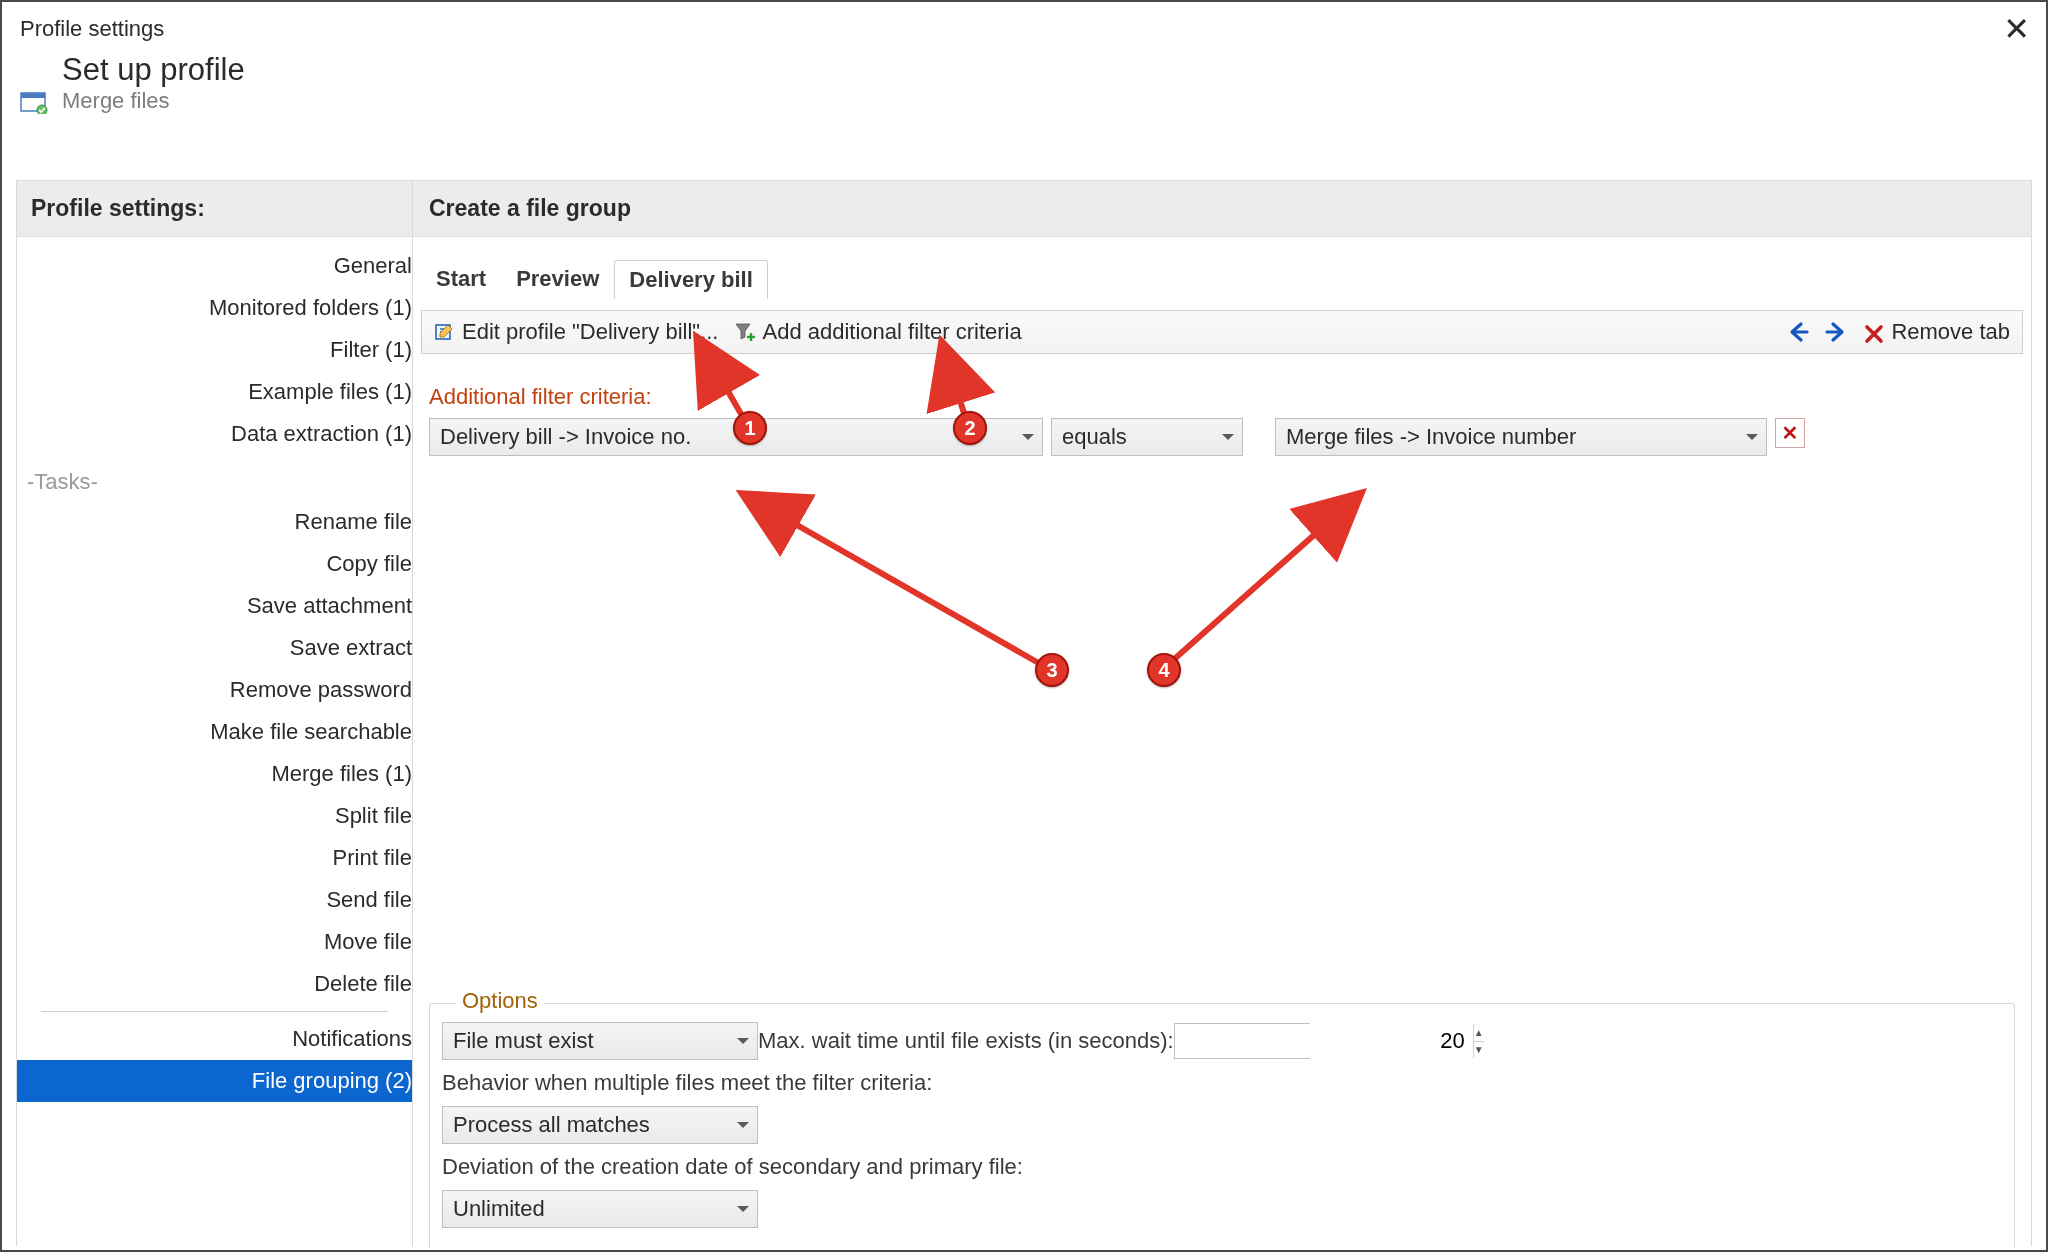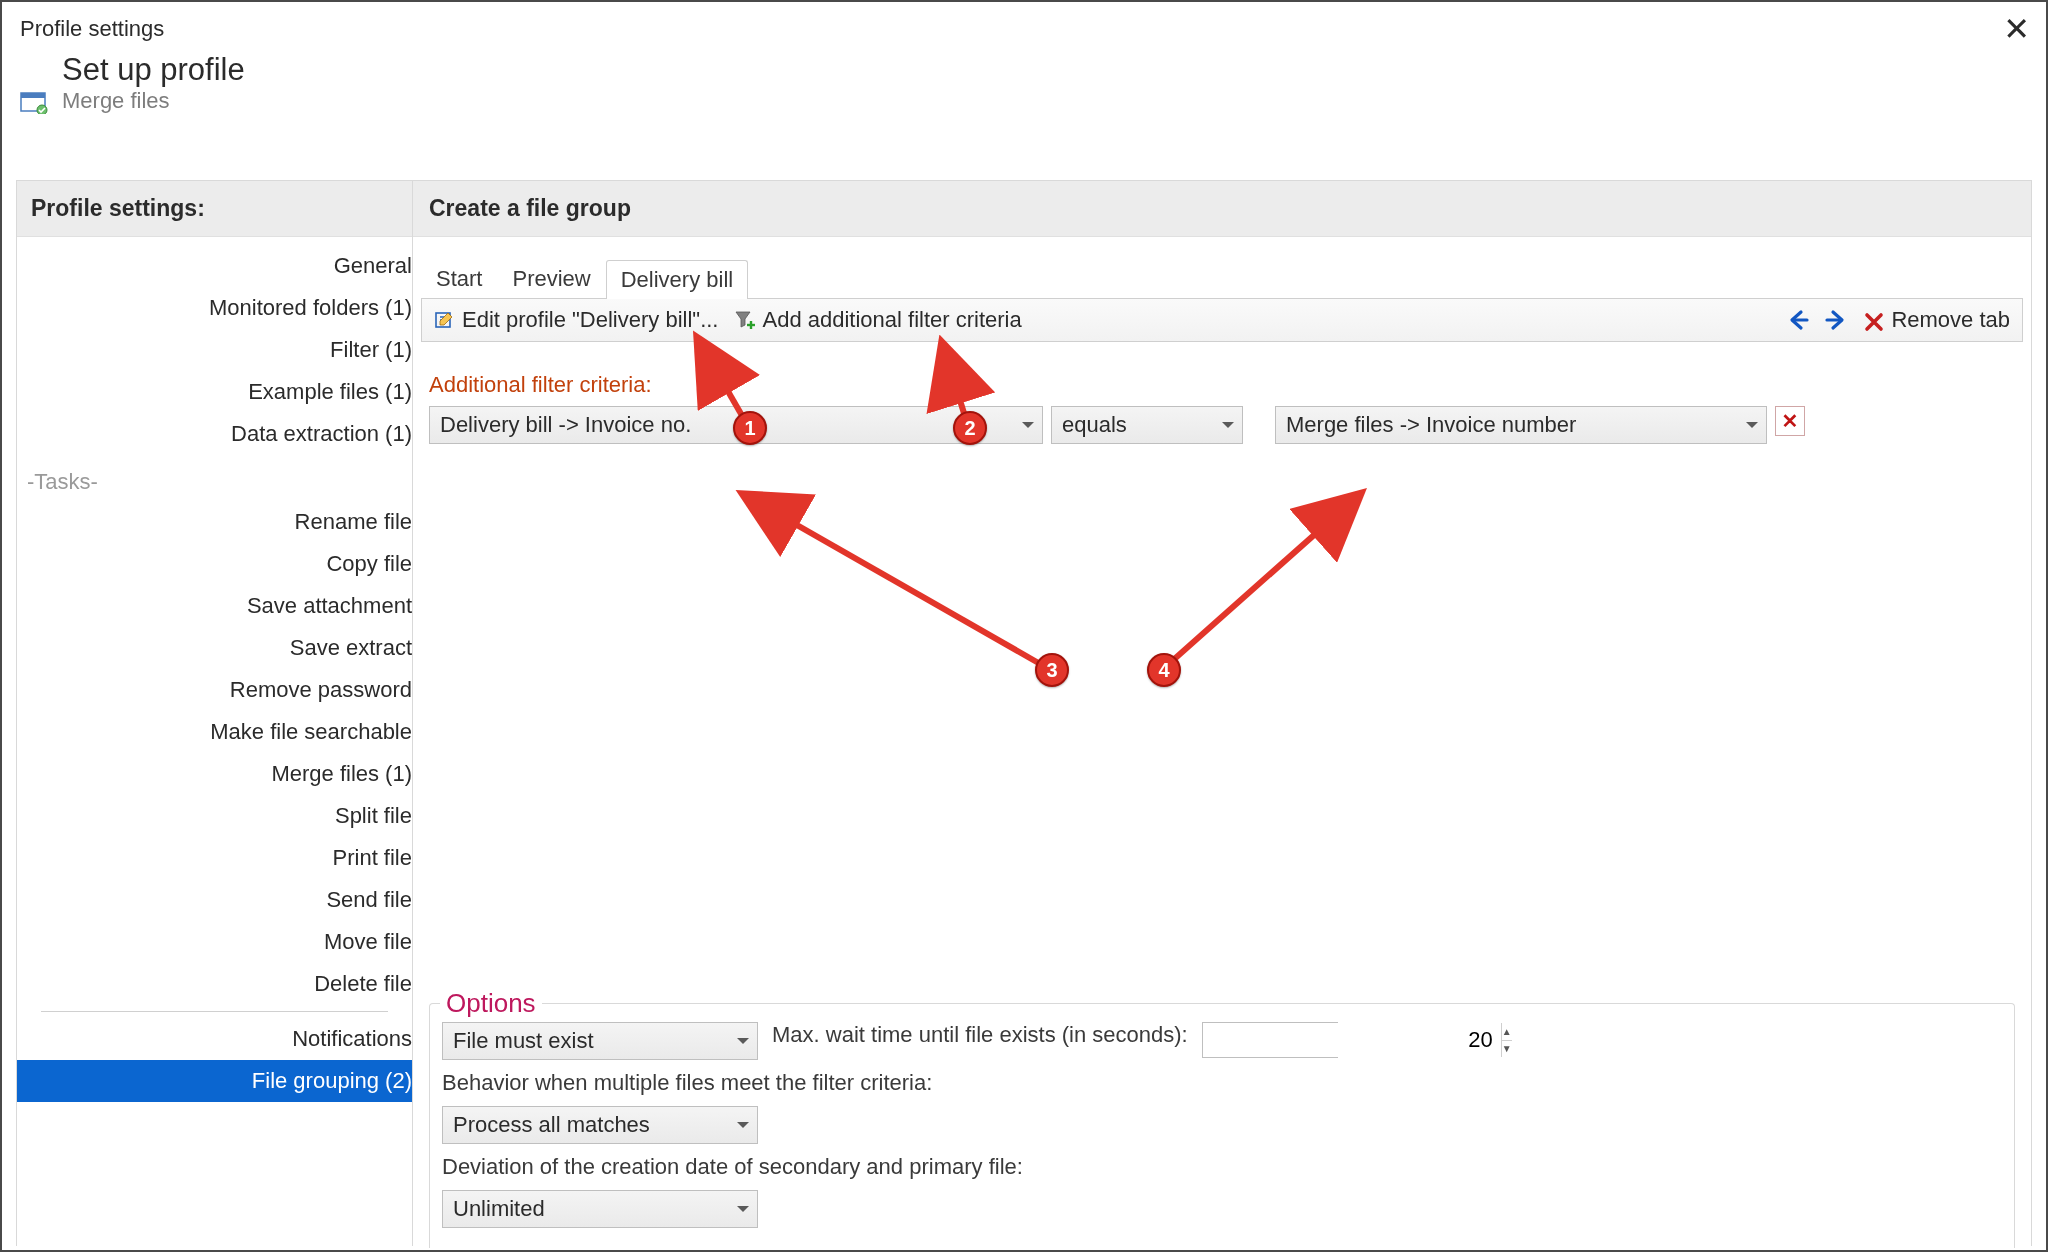--- a/index.html
+++ b/index.html
@@ -77,22 +77,23 @@
   }
   .panel-head {
     background: #ececec;
     font-weight: 600;
     padding: 14px 16px;
     font-size: 23px;
     border-bottom: 1px solid #e0e0e0;
   }
   .tabs {
     display: flex;
-    margin: 22px 0 0 8px;
+    margin: 22px 0 12px 8px;
     align-items: flex-end;
+    font-weight: bold;
   }
   .tab {
     padding: 6px 14px;
     font-size: 22px;
     border: 1px solid transparent;
     border-bottom: none;
     color: #3a3a3a;
     cursor: default;
   }
   .tab.active {
@@ -157,24 +158,24 @@
   }
   .options-group {
     position: absolute;
     left: 16px; right: 16px; bottom: -2px;
     border: 1px solid #d9d9d9;
     border-bottom: none;
     border-radius: 4px 4px 0 0;
     padding: 18px 12px 10px 12px;
   }
   .options-group .legend {
-    position: absolute; top: -16px; left: 10px;
-    background: #fff; padding: 0 6px; color: #be185d; font-size: 26px;
-  }
-  .opt-row { display: flex; gap: 14px; margin-bottom: 10px; font-size: 22px; color: #3a3a3a; }
+    position: absolute; top: -16px; left: 26px;
+    background: #fff; padding: 0 6px; color: #a16207; font-size: 22px;
+  }
+  .opt-row { display: flex; align-items: center; margin-bottom: 10px; font-size: 22px; color: #3a3a3a; }
   .combo.small { width: 316px; }
   .num-input {
     width: 136px; height: 36px; border: 1px solid #bfbfbf;
     display: flex; align-items: stretch; background: #fff;
   }
   .num-input input {
     flex:1; border: none; text-align: right; padding-right: 8px; font-size: 22px;
     outline: none;
   }
   .spin { width: 18px; display: flex; flex-direction: column; border-left: 1px solid #cfcfcf; }

